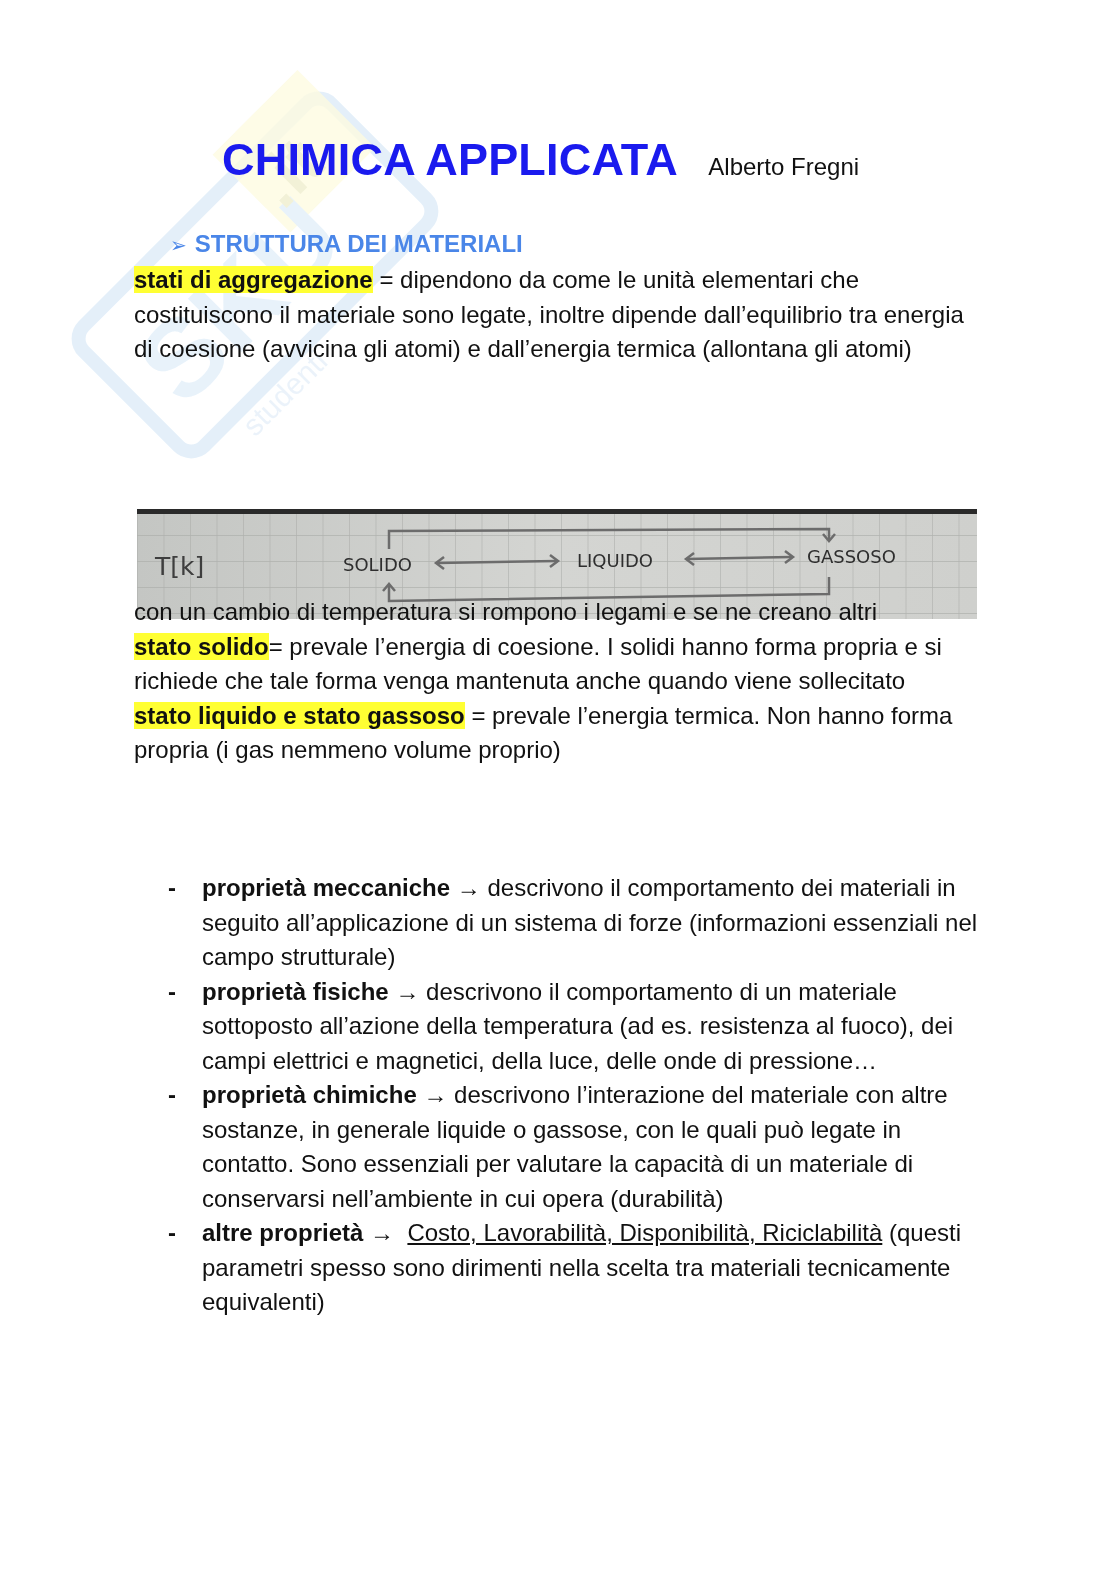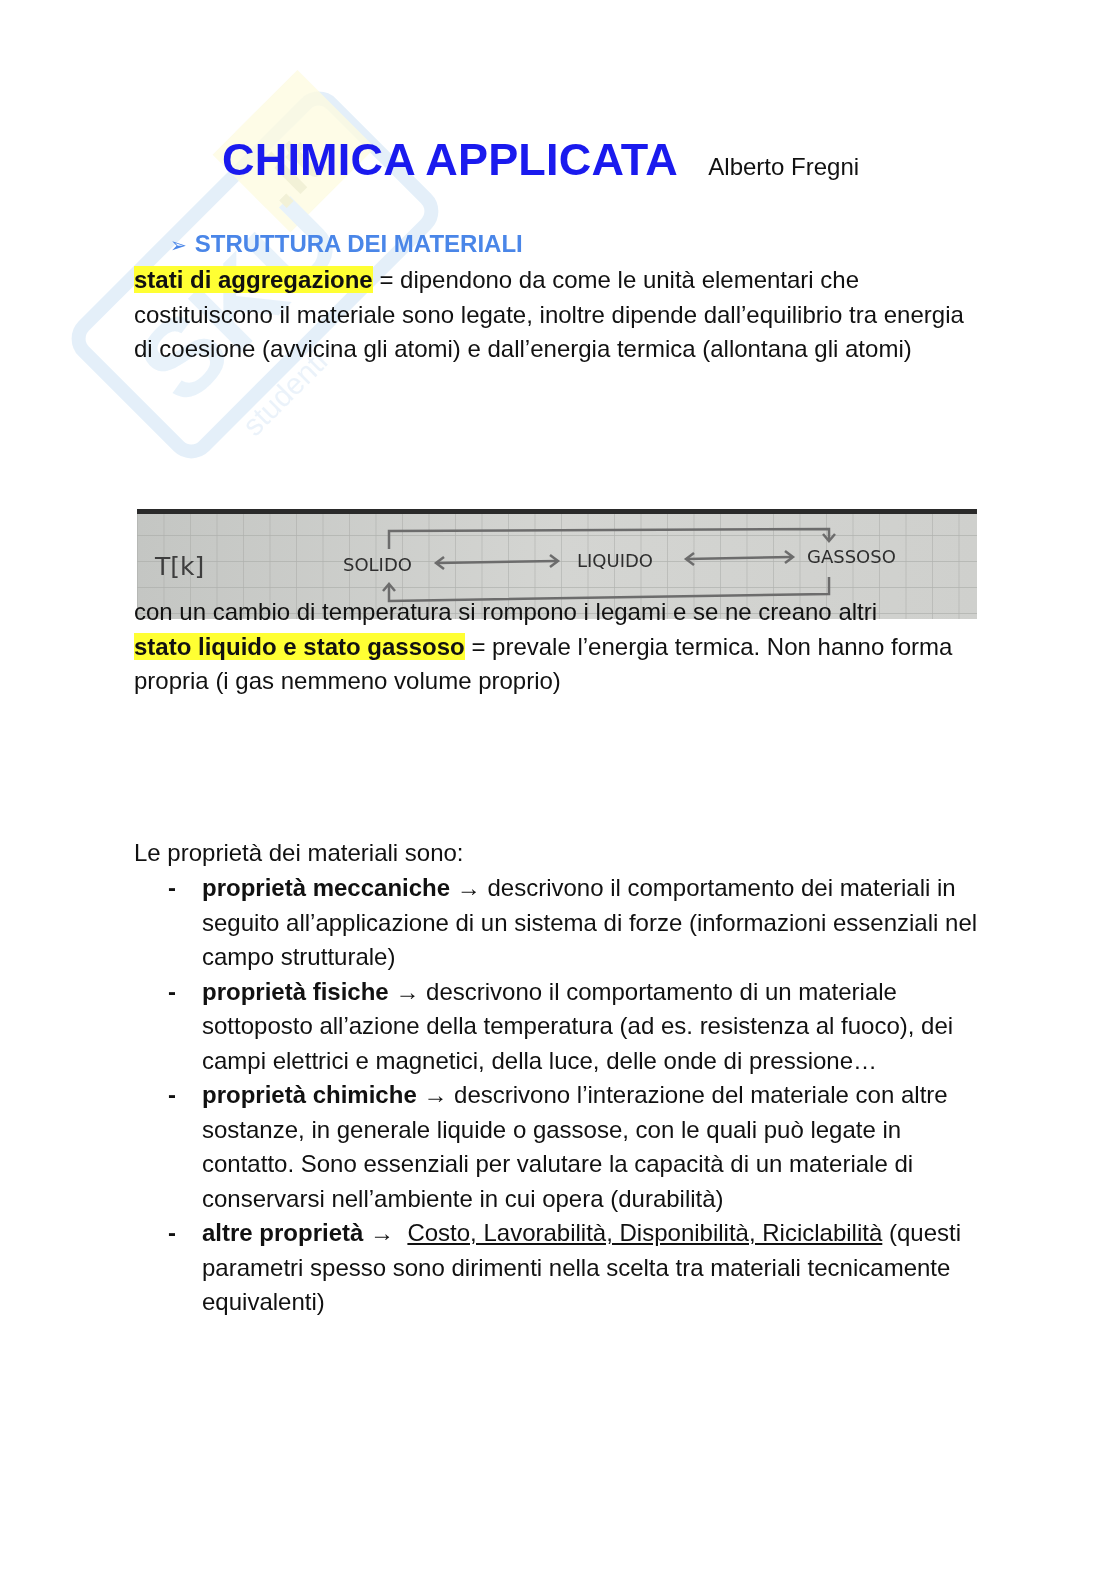--- a/index.html
+++ b/index.html
@@ -176,25 +176,27 @@
       <text x="18" y="66" font-family="DejaVu Sans, sans-serif" font-size="25" fill="#3e3e3e">T[k]</text>
       <text x="206" y="62" font-family="DejaVu Sans, sans-serif" font-size="18" fill="#2e2e2e">SOLIDO</text>
       <text x="440" y="58" font-family="DejaVu Sans, sans-serif" font-size="18" fill="#2e2e2e">LIQUIDO</text>
       <text x="670" y="54" font-family="DejaVu Sans, sans-serif" font-size="18" fill="#2e2e2e">GASSOSO</text>
     </svg>
   </div>
 
   <div class="body-text block-2">
     <div>con un cambio di temperatura si rompono i legami e se ne creano altri</div>
     <div>
+      <span class="hl">stato solido</span><span>= prevale l’energia di coesione. I solidi hanno forma propria e si richiede che tale forma venga mantenuta anche quando viene sollecitato</span>
+    </div>
+    <div>
       <span class="hl">stato liquido e stato gassoso</span><span> = prevale l’energia termica. Non hanno forma propria (i gas nemmeno volume proprio)</span>
     </div>
   </div>
 
-  <div class="body-text block-3">Le proprietà dei materiali sono:</div>
 
   <ul class="list">
     <li>
       <span class="dash">-</span>
       <span class="term">proprietà meccaniche</span><span> → </span><span>descrivono il comportamento dei materiali in seguito all’applicazione di un sistema di forze (informazioni essenziali nel campo strutturale)</span>
     </li>
     <li>
       <span class="dash">-</span>
       <span class="term">proprietà fisiche</span><span> → </span><span>descrivono il comportamento di un materiale sottoposto all’azione della temperatura (ad es. resistenza al fuoco), dei campi elettrici e magnetici, della luce, delle onde di pressione…</span>
     </li>

